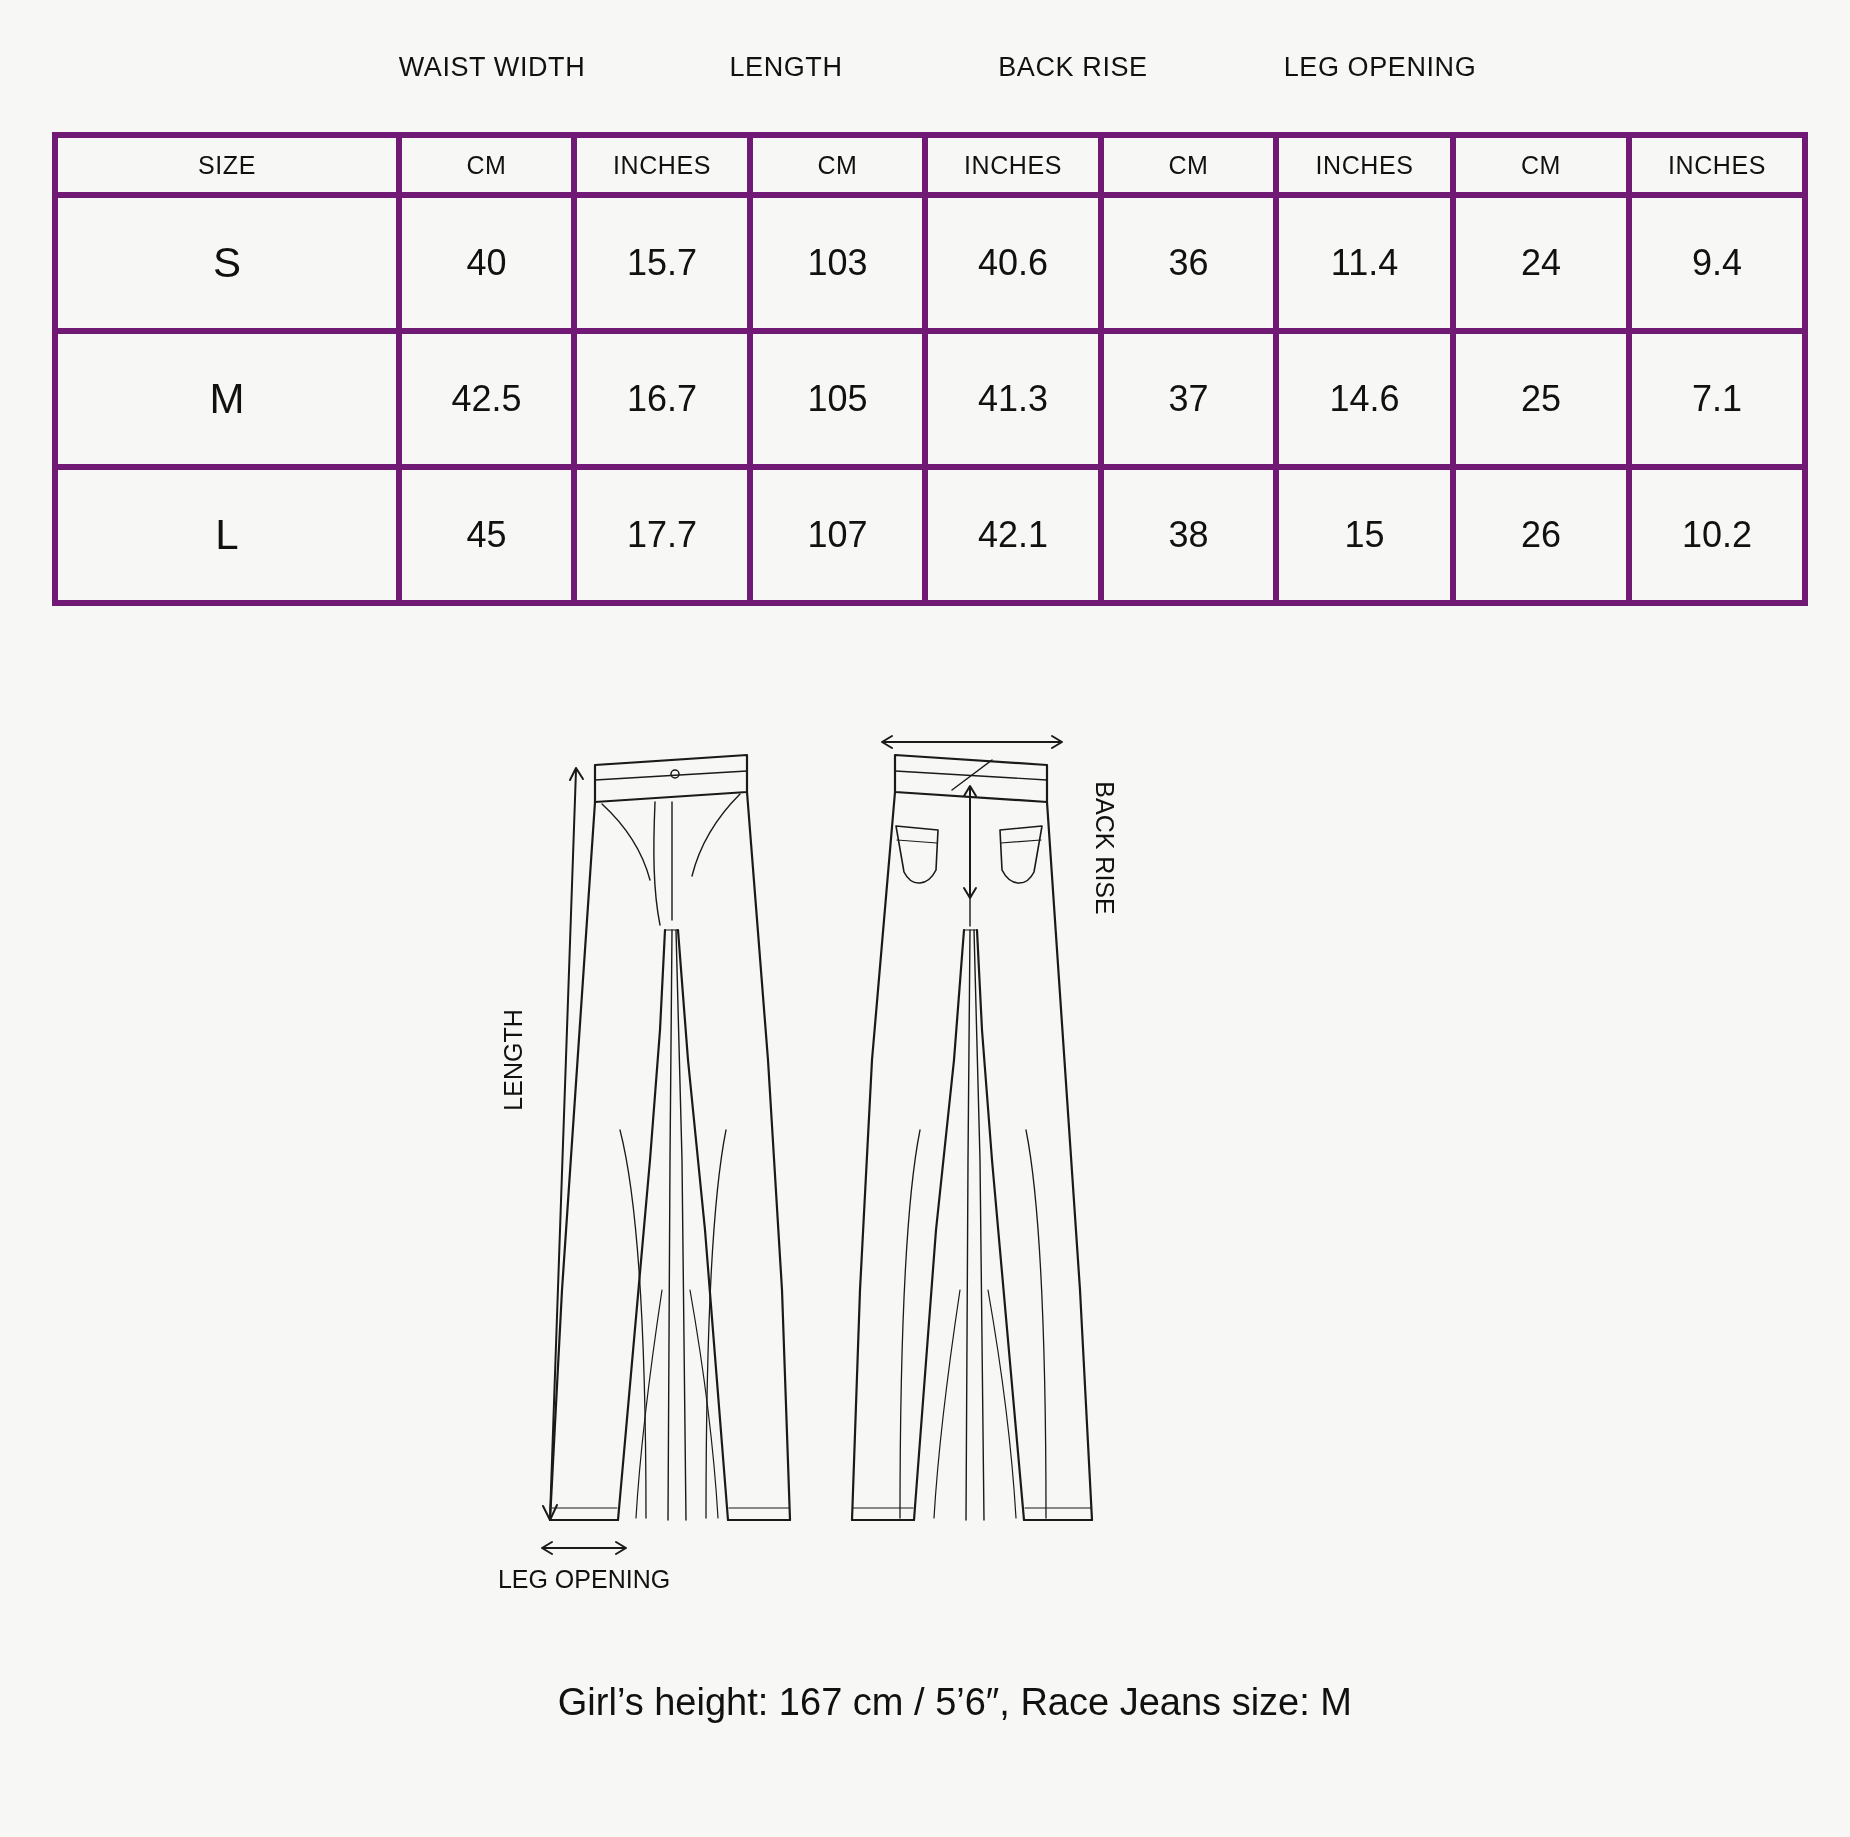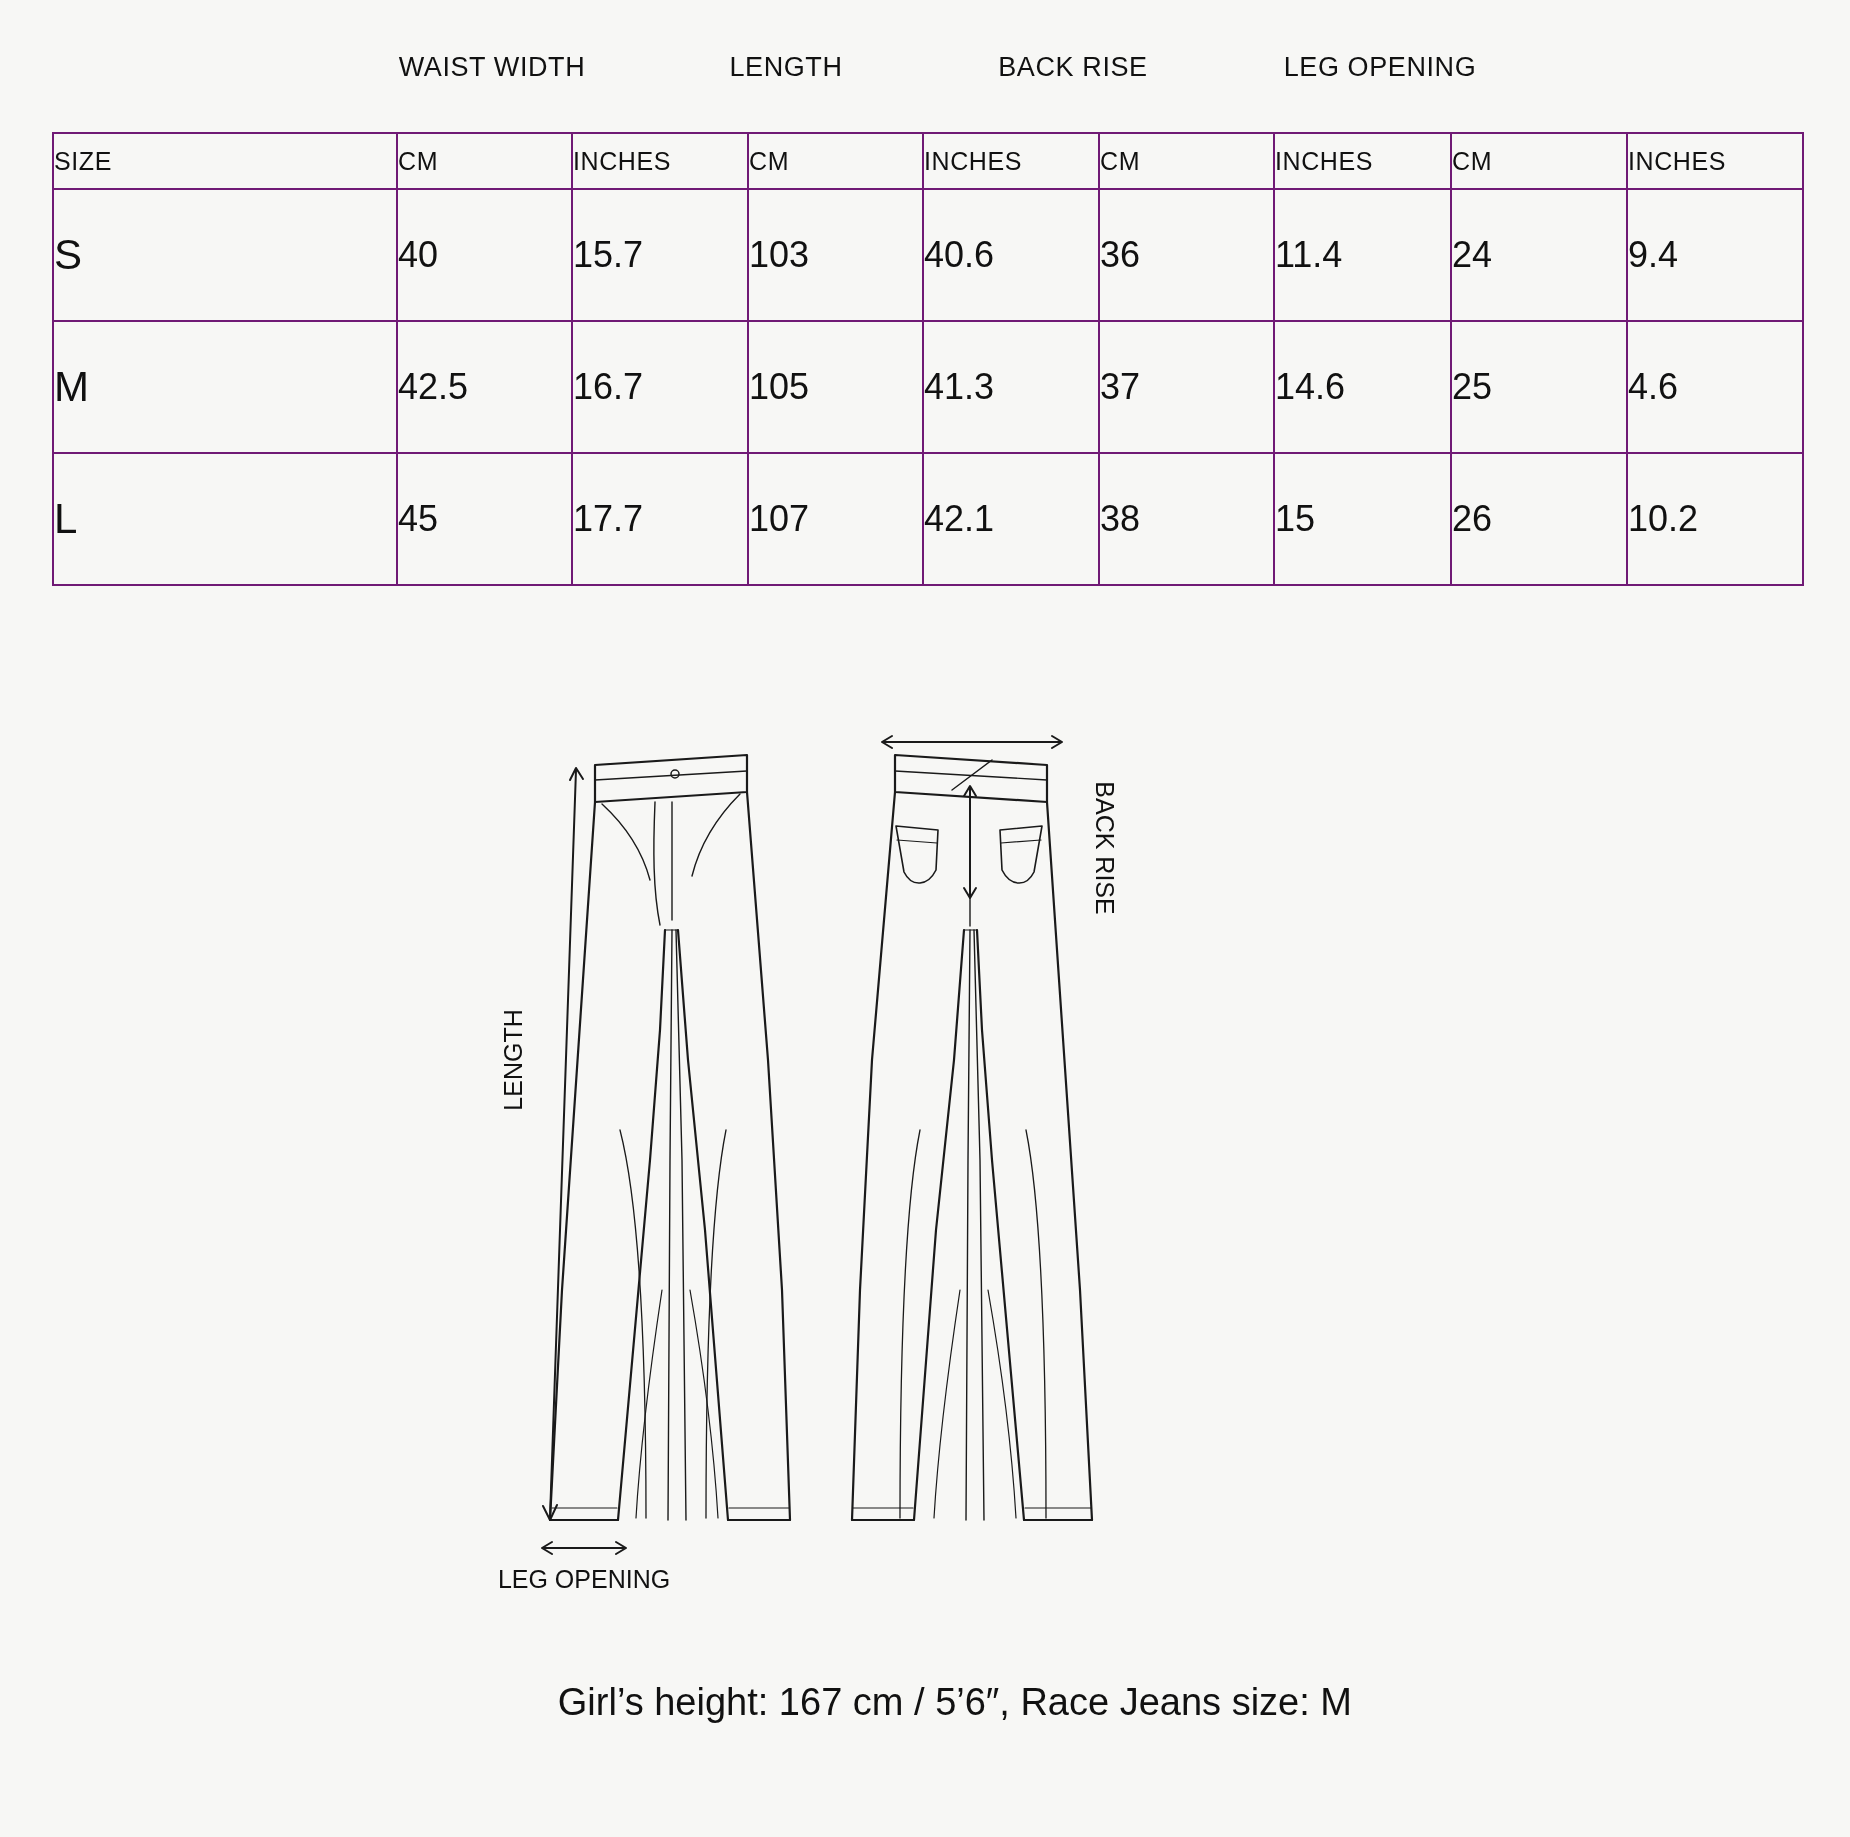--- a/index.html
+++ b/index.html
@@ -42,22 +42,22 @@
   
   .size-table {
     position: absolute;
     left: 52px;
     top: 132px;
     width: 1750px;
     border-collapse: collapse;
     table-layout: fixed;
   }
   .size-table th, .size-table td {
-    border: 2px solid #701a75;
-    text-align: left;
+    border: 6px solid #701a75;
+    text-align: center;
     vertical-align: middle;
     background: transparent;
   }
   .size-table thead th {
     font-weight: normal;
     font-size: 25px;
     letter-spacing: 0.6px;
     height: 54px;
     padding: 0;
   }
@@ -159,21 +159,21 @@
       </tr>
       <tr>
         <td class="size-cell">M</td>
         <td class="num">42.5</td>
         <td class="num">16.7</td>
         <td class="num">105</td>
         <td class="num">41.3</td>
         <td class="num">37</td>
         <td class="num">14.6</td>
         <td class="num">25</td>
-        <td class="num">4.6</td>
+        <td class="num">7.1</td>
       </tr>
       <tr>
         <td class="size-cell">L</td>
         <td class="num">45</td>
         <td class="num">17.7</td>
         <td class="num">107</td>
         <td class="num">42.1</td>
         <td class="num">38</td>
         <td class="num">15</td>
         <td class="num">26</td>

